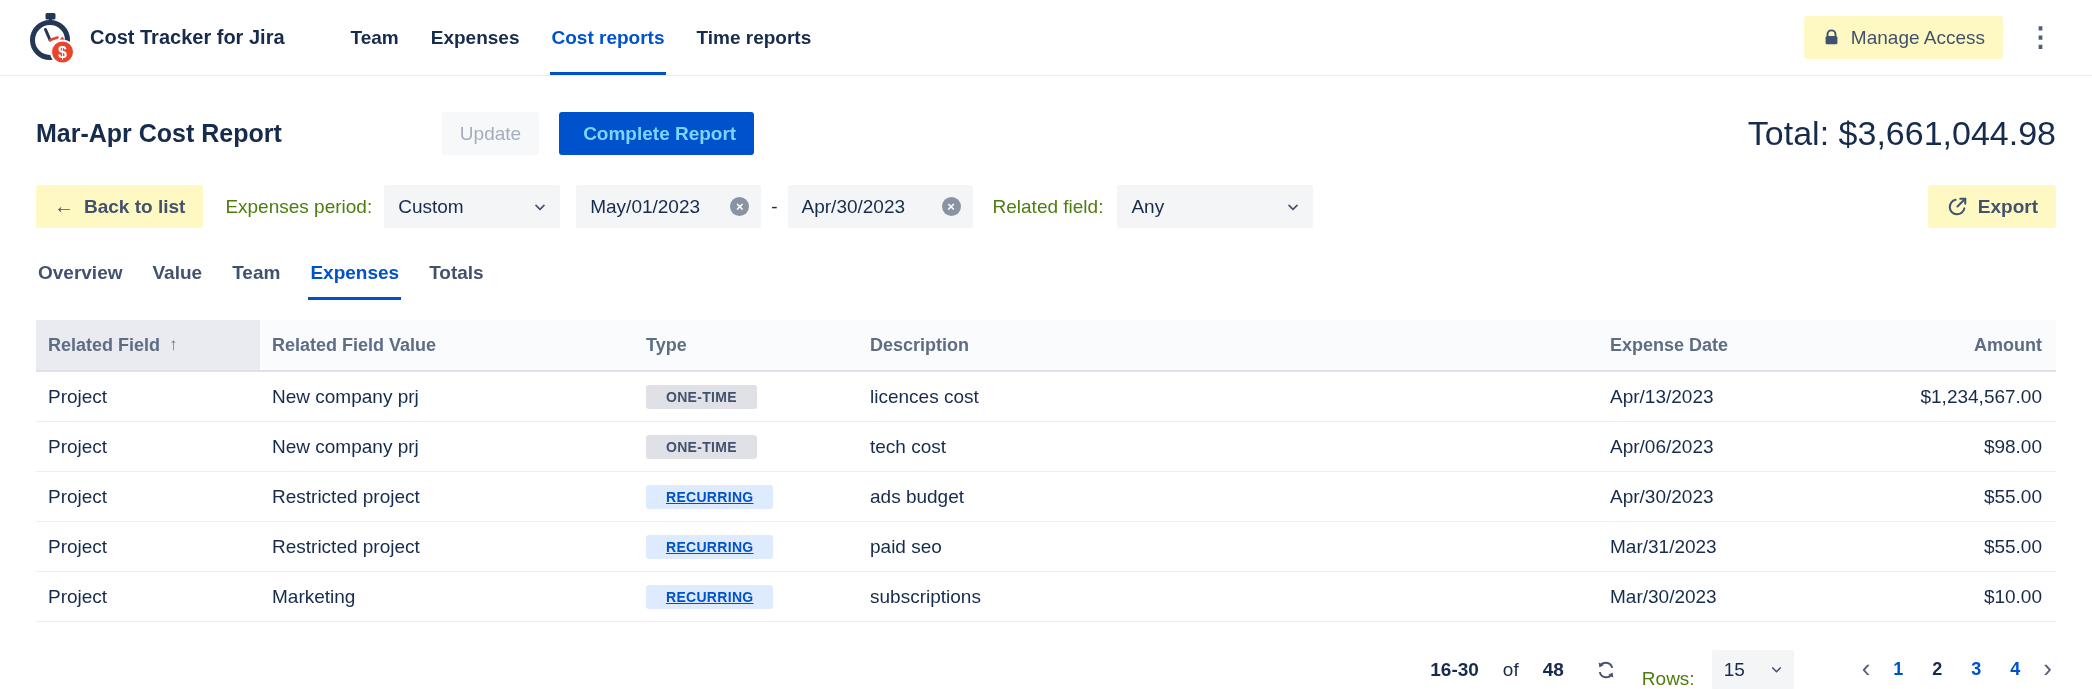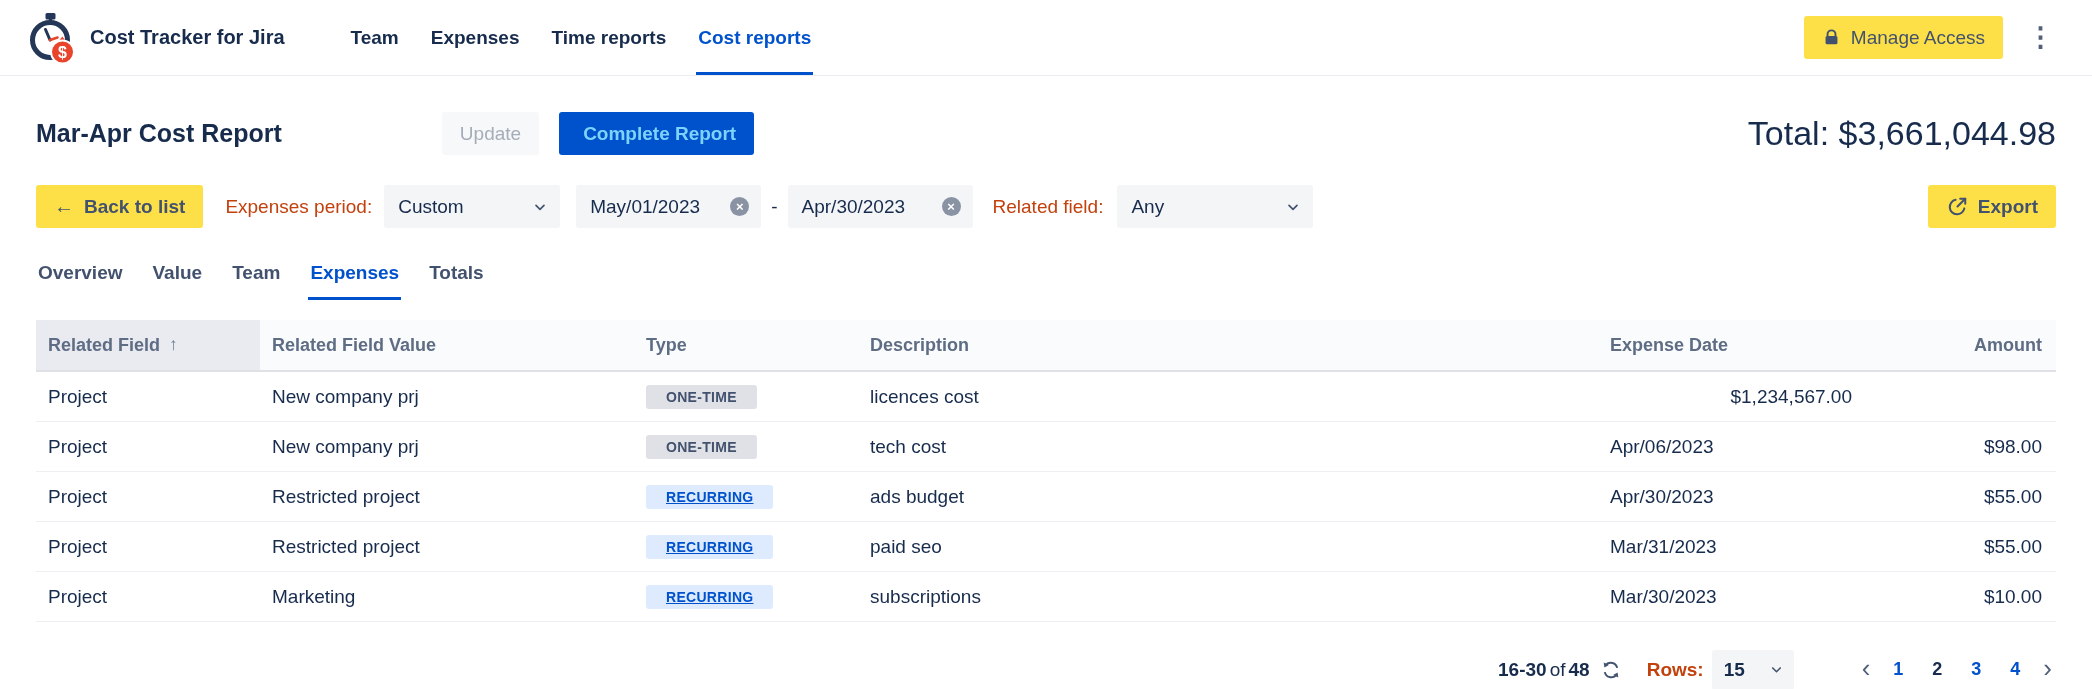--- a/index.html
+++ b/index.html
@@ -22,40 +22,40 @@
   .nav-item {
     display:flex; align-items:center; margin-right:28px; padding:0 2px;
     font-size:19px; font-weight:600; color:#172B4D; cursor:pointer;
     border-top:3px solid transparent; border-bottom:3px solid transparent; white-space:nowrap;
   }
   .nav-item.active { color:#0052CC; border-bottom-color:#0052CC; }
   .header-right { display:flex; align-items:center; gap:16px; }
 
   .btn {
     display:inline-flex; align-items:center; gap:10px; height:43px; padding:0 18px;
-    border:none; border-radius:3px; background:#fde047; color:#42526E;
+    border:none; border-radius:3px; background:#fef9c3; color:#42526E;
     font-family:inherit; font-size:19px; font-weight:500; cursor:pointer; white-space:nowrap;
   }
   .btn-primary { background:#0052CC; color:#7dd3fc; font-weight:600;padding-left:24px; }
   .btn-disabled { background:#F7F8F9; color:#A5ADBA; cursor:default; }
   .kebab-btn {
     border:none; background:none; color:#505F79; font-size:27px; font-weight:700;
     line-height:1; padding:6px 8px; cursor:pointer;
   }
 
   
   .main { padding:0 36px; }
 
   .title-row { display:flex; align-items:center; margin-top:36px; height:43px; }
   .report-title { font-size:25px; font-weight:700; margin:0 160px 0 0; white-space:nowrap; }
   .title-row .btn + .btn { margin-left:20px; }
   .total-wrap { margin-left:auto; font-size:34px; font-weight:500; white-space:nowrap; }
 
   .filter-row { display:flex; align-items:center; margin-top:30px; height:43px; }
-  .filter-label { font-size:19px; color:#c2410c; white-space:nowrap; }
+  .filter-label { font-size:19px; color:#4d7c0f; white-space:nowrap; }
   .lbl-period { margin:0 12px 0 22px; }
   .lbl-related { margin:0 14px 0 20px; }
   .select {
     display:inline-flex; align-items:center; justify-content:space-between;
     height:43px; background:#F4F5F7; border-radius:3px; padding:0 12px 0 14px;
     font-size:19px; color:#172B4D; cursor:pointer;
   }
   .sel-period { width:176px; }
   .sel-related { width:196px; }
   .date-field {
@@ -101,25 +101,25 @@
     font-size:14px; font-weight:700; letter-spacing:.3px; line-height:1; white-space:nowrap;
   }
   .badge[data-variant="one-time"]  { background:#DFE1E6; color:#42526E; }
   .badge[data-variant="recurring"] { background:#DEEBFF; color:#0052CC;text-decoration:underline; }
 
   
   .table-footer {
     display:flex; align-items:center; justify-content:flex-end;
     margin-top:26px; height:43px; font-size:19px;
   }
-  .range-group { display:flex; align-items:center; gap:3px; margin-right:22px; }
+  .range-group { display:flex; align-items:center; gap:24px; margin-right:22px; }
   .range-strong { font-weight:700; }
   .range-of { color:#172B4D; }
   .refresh-btn { border:none; background:none; padding:4px; margin-left:4px; cursor:pointer; display:flex; }
-  .rows-group { display:flex; align-items:center; gap:8px; margin-right:64px;font-weight:bold; }
+  .rows-group { display:flex; align-items:flex-end; gap:17px; margin-right:64px; }
   .sel-rows { width:82px; height:40px; padding:0 10px 0 12px; }
   .pagination { display:flex; align-items:center; gap:9px; }
   .page-btn {
     min-width:30px; height:34px; display:inline-flex; align-items:center; justify-content:center;
     border:none; background:none; font-family:inherit; font-size:18px; font-weight:600;
     color:#0052CC; cursor:pointer; border-radius:3px; padding:0 4px;
   }
   .page-btn.current { color:#172B4D; cursor:default; }
   .pager-chevron {
     border:none; background:none; font-size:26px; line-height:1; color:#505F79;
@@ -140,22 +140,22 @@
         <line x1="26" y1="29" x2="33.5" y2="26.5" stroke="#E8452C" stroke-width="2.6" stroke-linecap="round"></line>
         <path d="M33 32.5 h10.5 l-5.2 -7 z" fill="#E8452C"></path>
         <circle cx="38.5" cy="41" r="11.5" fill="#E8452C" stroke="#fff" stroke-width="2"></circle>
         <text x="38.5" y="46.8" font-size="16" font-weight="bold" fill="#fff" text-anchor="middle" font-family="Liberation Sans, sans-serif">$</text>
       </svg>
     </span>
     <div class="app-title">Cost Tracker for Jira</div>
     <nav class="main-nav">
       <div class="nav-item">Team</div>
       <div class="nav-item">Expenses</div>
+      <div class="nav-item active">Cost reports</div>
       <div class="nav-item">Time reports</div>
-      <div class="nav-item active">Cost reports</div>
     </nav>
   </div>
   <div class="header-right">
     <button class="btn">
       <span style="display:flex;">
         <svg width="19" height="19" viewBox="0 0 24 24">
           <path d="M7 10.5V8a5 5 0 0 1 10 0v2.5" fill="none" stroke="#42526E" stroke-width="2.4"></path>
           <rect x="4.5" y="10" width="15" height="10.5" rx="2" fill="#42526E"></rect>
         </svg>
       </span>
@@ -246,20 +246,21 @@
       <div class="th num">Amount</div>
     </div>
 
     <div class="trow tbody-row">
       <div class="td">Project</div>
       <div class="td">New company prj</div>
       <div class="td">
           <span class="badge" data-variant="one-time">ONE-TIME</span>
         </div>
       <div class="td">licences cost</div>
+      <div class="td">Apr/13/2023</div>
       <div class="td num">$1,234,567.00</div>
     </div>
 
     <div class="trow tbody-row">
       <div class="td">Project</div>
       <div class="td">New company prj</div>
       <div class="td">
           <span class="badge" data-variant="one-time">ONE-TIME</span>
         </div>
       <div class="td">tech cost</div>

